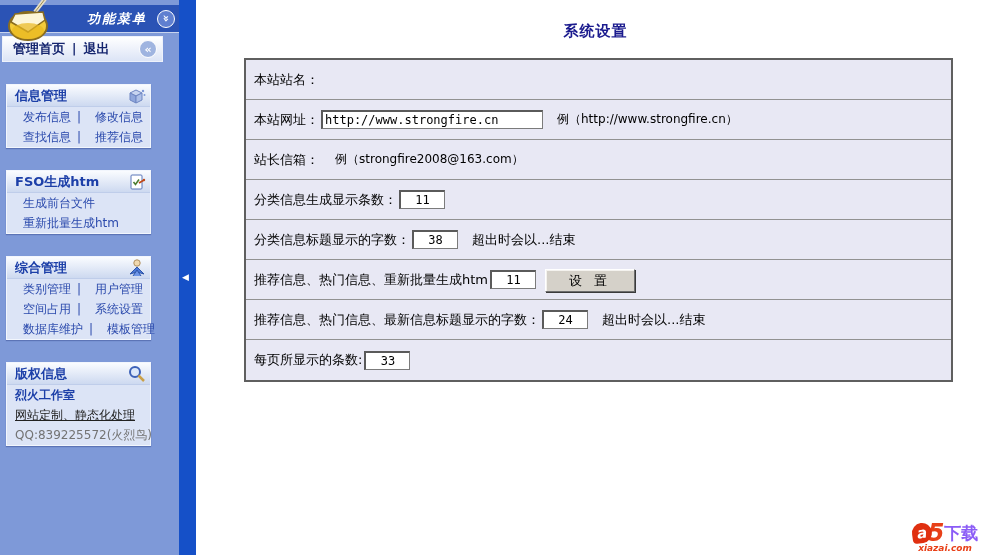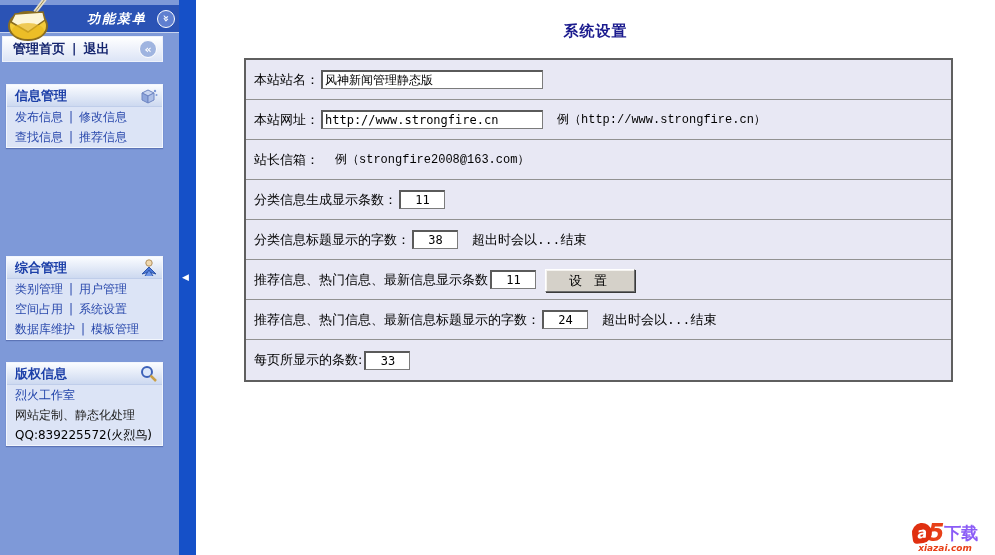--- a/index.html
+++ b/index.html
@@ -35,43 +35,43 @@
   .circle-btn .down { display:inline-block; transform:rotate(-90deg); }
   .topnav {
     position:absolute; left:2px; top:36px; width:161px; height:26px;
     background:linear-gradient(#ffffff,#dce4f6); border:1px solid #eef2fb;
     display:flex; align-items:center; padding-left:10px;text-align:center;
   }
   .topnav a { color:#14246E; font-weight:bold; font-size:13px; text-decoration:none; cursor:pointer; }
   .topnav .sep { color:#14246E; font-weight:bold; margin:0 7px; font-size:12px; }
   .topnav .circle-btn { margin-left:auto; margin-right:5px; background:#9FB4E0; }
   .panel {
-    position:absolute; left:6px; width:157px;
+    position:absolute; left:6px; width:145px;
     background:#DCE4F6; border:1px solid #f2f6fd;
     box-shadow:0 1px 1px rgba(30,50,120,.35);
     text-align:center;
   }
   .phead {
     height:22px; display:flex; align-items:center; padding:0 4px 0 8px;
     background:linear-gradient(#fafcff,#cdd9f0); border-bottom:1px solid #bfcdea;
   }
   .ptitle { color:#1C3FA8; font-weight:bold; font-size:13px; }
   .picon { margin-left:auto; line-height:0; }
   .prow {
     height:20px; display:flex; align-items:center; padding-left:8px;
     font-size:12px; white-space:nowrap;
   }
-  .prow a { color:#2A49AC; text-decoration:none; cursor:pointer; }
+  .prow a { color:#2A49AC; text-decoration:none; cursor:pointer;margin-left:8px; }
   .psep { color:#2A49AC; margin:0 6px; }
   .copy-row { height:20px; display:flex; align-items:center; padding-left:8px; font-size:12px; white-space:nowrap; }
   .copy-label { color:#111; font-weight:bold; }
   .copy-val { color:#222; font-family:"DejaVu Serif","Liberation Serif",serif; }
-  .copy-studio { color:#1C3FA8; font-weight:normal; }
-  .copy-service { color:#222; }
-  .copy-qq { color:#000000; }
+  .copy-studio { color:#1C3FA8; font-weight:bold; }
+  .copy-service { color:#222;text-decoration:underline; }
+  .copy-qq { color:#737373; }
   
   .main { position:absolute; left:196px; top:0; width:799px; height:555px; background:#fff; }
   .page-title {
     position:absolute; left:0; top:22px; width:799px; text-align:center;
     color:#1B1B8E; font-size:15px; font-weight:bold; letter-spacing:1px;
   }
   .settings-table {
     position:absolute; left:48px; top:58px; width:709px;
     border:2px solid #5f5f5f; background:#E8E8F4;
   }
@@ -82,21 +82,21 @@
   }
   .trow:last-child { border-bottom:none; }
   .trow label { margin-right:2px; }
   .txt {
     height:19px; background:#fff;
     border:1px solid #7b7b7b; border-top:2px solid #5a5a5a; border-left:2px solid #5a5a5a;
     font-family:"DejaVu Sans Mono","Liberation Mono",monospace; font-size:12px; padding:0 2px;
   }
   .txt.lg { width:222px; }
   .txt.sm { width:46px;text-align:center; }
-  .hint { margin-left:14px; font-size:12px; color:#000;font-family:Liberation Mono, monospace; }
+  .hint { margin-left:14px; font-size:12px; color:#000; }
   .hint:empty { display:none; }
   .suffix-note { font-size:13px; }
   .setbtn {
     position:absolute; left:349px; top:269px; width:90px; height:23px;
     background:#D5D1C9; color:#000; font-size:13px;
     font-family:"DejaVu Sans","Liberation Sans",sans-serif;
     border:1px solid #6d6d6d; border-top-color:#fff; border-left-color:#fff;
     box-shadow:1px 1px 0 #3a3a3a, inset 1px 1px 0 #f4f2ee;
     cursor:pointer; letter-spacing:4px;
   }
@@ -163,20 +163,39 @@
         <span class="psep">|</span>
         <a>修改信息</a>
       </div>
       <div class="prow">
         <a>查找信息</a>
         <span class="psep">|</span>
         <a>推荐信息</a>
       </div>
     </section>
 
+    <section class="panel" style="top:170px">
+      <div class="phead">
+        <span class="ptitle">FSO生成htm</span>
+        <span class="picon">
+          <svg width="20" height="18" viewBox="0 0 20 18">
+            <rect x="5" y="2" width="11" height="14" fill="#fff" stroke="#5a76b8" rx="1"></rect>
+            <path d="M7.5 9 l2 2.5 l3.5 -5" fill="none" stroke="#4a7c30" stroke-width="1.6"></path>
+            <line x1="13" y1="10" x2="18" y2="7" stroke="#c04818" stroke-width="1.6"></line>
+            <circle cx="18" cy="7" r="1.2" fill="#c04818"></circle>
+          </svg>
+        </span>
+      </div>
+      <div class="prow">
+        <a>生成前台文件</a>
+      </div>
+      <div class="prow">
+        <a>重新批量生成htm</a>
+      </div>
+    </section>
 
     <section class="panel" style="top:256px">
       <div class="phead">
         <span class="ptitle">综合管理</span>
         <span class="picon">
           <svg width="20" height="20" viewBox="0 0 20 20">
             <circle cx="11" cy="5" r="3.2" fill="#F0D9B0" stroke="#b09060"></circle>
             <path d="M4 16 L11 9 L18 16 L11 14 Z" fill="#4A78D8" stroke="#2d54a8"></path>
             <path d="M7 18 L11 12 L15 18" fill="#6E96E8" stroke="#2d54a8"></path>
           </svg>
@@ -224,21 +243,20 @@
   <div class="strip">
     <span class="strip-arrow">◀</span>
   </div>
 
   <main class="main">
     <div class="page-title">系统设置</div>
 
     <div class="settings-table">
       <div class="trow">
         <label>本站站名：</label>
-        <input class="txt lg" value="风神新闻管理静态版" style="">
 
       </div>
       <div class="trow">
         <label>本站网址：</label>
         <input class="txt lg" value="http://www.strongfire.cn" style="">
         <span class="hint">例（http://www.strongfire.cn）</span>
       </div>
       <div class="trow">
         <label>站长信箱：</label>
         <span class="hint">例（strongfire2008@163.com）</span>
@@ -247,21 +265,21 @@
         <label>分类信息生成显示条数：</label>
         <input class="txt sm" value="11" style="">
 
       </div>
       <div class="trow">
         <label>分类信息标题显示的字数：</label>
         <input class="txt sm" value="38" style="">
         <span class="hint suffix-note">超出时会以...结束</span>
       </div>
       <div class="trow">
-        <label>推荐信息、热门信息、最新信息显示条数</label>
+        <label>推荐信息、热门信息、重新批量生成htm</label>
         <input class="txt sm" value="11" style="">
 
       </div>
       <div class="trow">
         <label>推荐信息、热门信息、最新信息标题显示的字数：</label>
         <input class="txt sm" value="24" style="">
         <span class="hint suffix-note">超出时会以...结束</span>
       </div>
       <div class="trow">
         <label>每页所显示的条数:</label>

